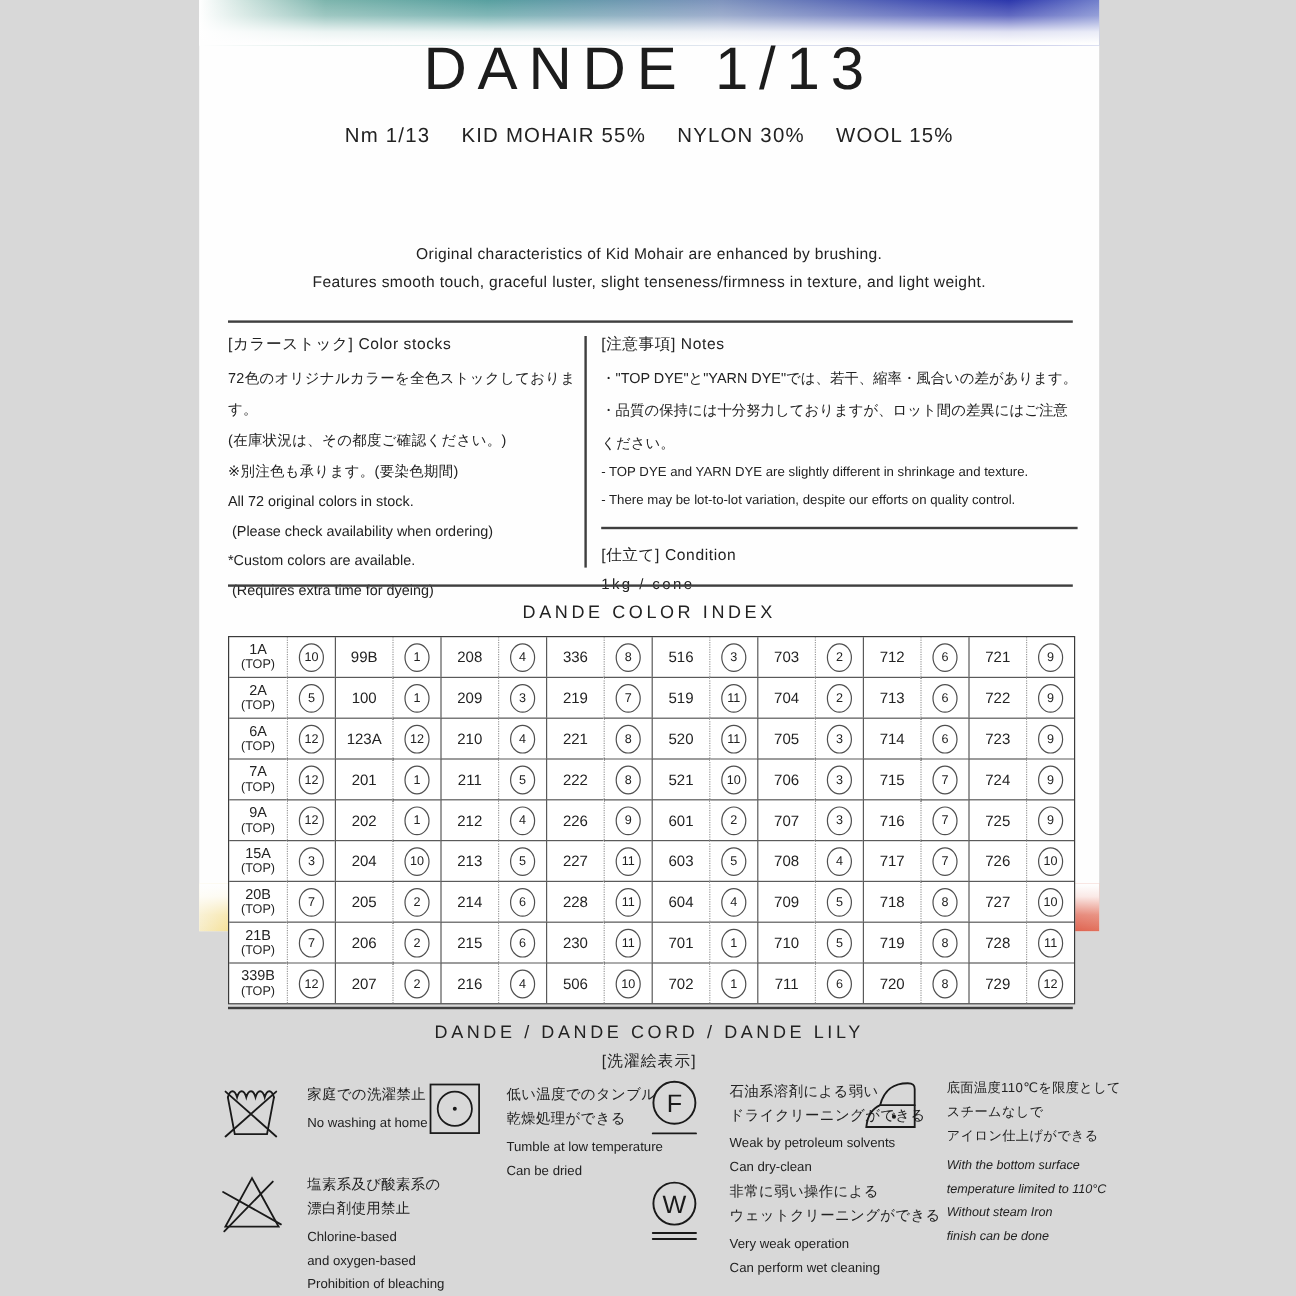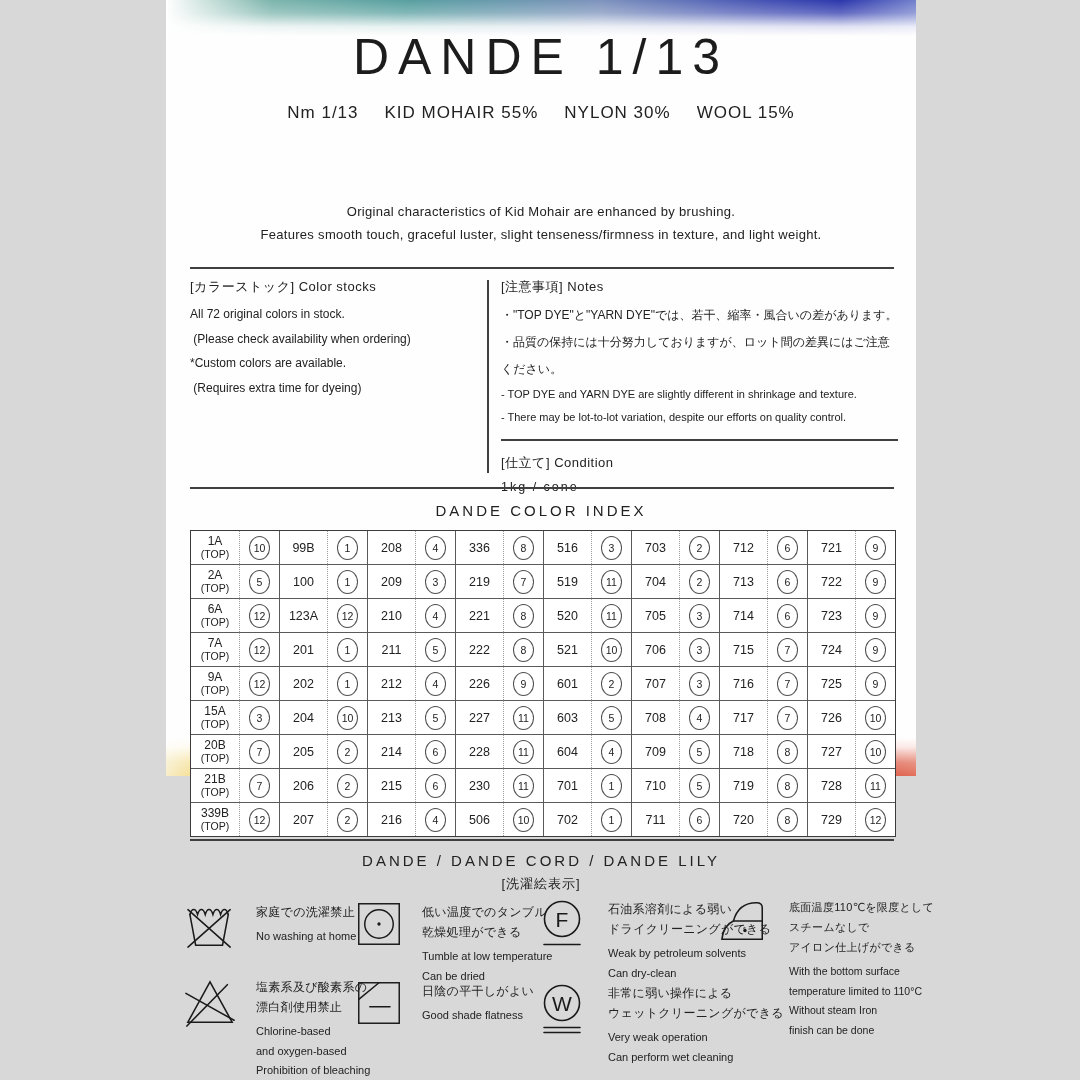--- a/index.html
+++ b/index.html
@@ -62,21 +62,21 @@
     font-size:15px;letter-spacing:3px;}
   .care-sub{position:absolute;top:875px;left:0;width:100%;text-align:center;
     font-size:13px;letter-spacing:1px;}
   .care-item{position:absolute;display:flex;gap:20px;align-items:flex-start;}
   .care-item svg{flex:0 0 auto;stroke:#1a1a1a;stroke-width:1.6;fill:none;stroke-linecap:round;}
   .care-text{padding-top:1px;}
   .care-text .care-jp{font-size:12px;line-height:20px;letter-spacing:.3px;white-space:nowrap;}
   .care-text .care-en{font-size:11px;line-height:19.5px;white-space:nowrap;}
   .svg-letter{stroke:none;fill:#1a1a1a;font-size:21px;font-family:"Liberation Sans",sans-serif;}
   #care3 .care-text .care-jp{font-size:11px;}
-  #care3 .care-text .care-en{font-size:10.5px;}
+  #care3 .care-text .care-en{font-size:10.5px;font-style:italic;}
 </style>
 </head>
 <body>
 
 <div class="canvas">
   <div class="page">
     <div class="band-top"></div>
     <div class="band-bottom"></div>
 
     <h1 class="title">DANDE 1/13</h1>
@@ -89,20 +89,25 @@
     <div class="desc-en">
         <div class="">Original characteristics of Kid Mohair are enhanced by brushing.</div>
         <div class="">Features smooth touch, graceful luster, slight tenseness/firmness in texture, and light weight.</div>
       </div>
 
     <div class="hr hr1"></div>
     <div class="vr"></div>
 
     <div class="col-left">
       <div class="sec-head">[カラーストック]  Color stocks</div>
+      <div class="lines stocks-jp">
+          <div class="">72色のオリジナルカラーを全色ストックしております。</div>
+          <div class="">(在庫状況は、その都度ご確認ください。)</div>
+          <div class="">※別注色も承ります。(要染色期間)</div>
+        </div>
       <div class="lines stocks-en">
           <div class="">All 72 original colors in stock.</div>
           <div class=""> (Please check availability when ordering)</div>
           <div class="">*Custom colors are available.</div>
           <div class=""> (Requires extra time for dyeing)</div>
         </div>
     </div>
 
     <div class="col-right">
       <div class="sec-head">[注意事項]  Notes</div>
@@ -507,31 +512,20 @@
       </svg>
       <div class="care-text">
           <div class="care-jp">塩素系及び酸素系の</div>
           <div class="care-jp">漂白剤使用禁止</div>
           <div class="care-en" style="margin-top: 5px;">Chlorine-based</div>
           <div class="care-en">and oxygen-based</div>
           <div class="care-en">Prohibition of bleaching</div>
         </div>
     </div>
 
-    <div class="care-item" id="care5" style="left:190px;top:980px;">
-      <svg width="46" height="46" viewBox="0 0 50 50">
-        <rect x="3" y="3" width="44" height="44"></rect>
-        <path d="M3,21 L25,3"></path>
-        <path d="M15,29 L37,29"></path>
-      </svg>
-      <div class="care-text">
-          <div class="care-jp">日陰の平干しがよい</div>
-          <div class="care-en" style="margin-top: 5px;">Good shade flatness</div>
-        </div>
-    </div>
 
     <div class="care-item" id="care6" style="left:372px;top:982px;">
       <svg width="50" height="56" viewBox="0 0 50 56">
         <circle cx="24" cy="21" r="17.5"></circle>
         <text class="svg-letter" x="24" y="28.5" text-anchor="middle">W</text>
         <path d="M6,45.5 L42,45.5 M6,50.5 L42,50.5"></path>
       </svg>
       <div class="care-text">
           <div class="care-jp">非常に弱い操作による</div>
           <div class="care-jp">ウェットクリーニングができる</div>

